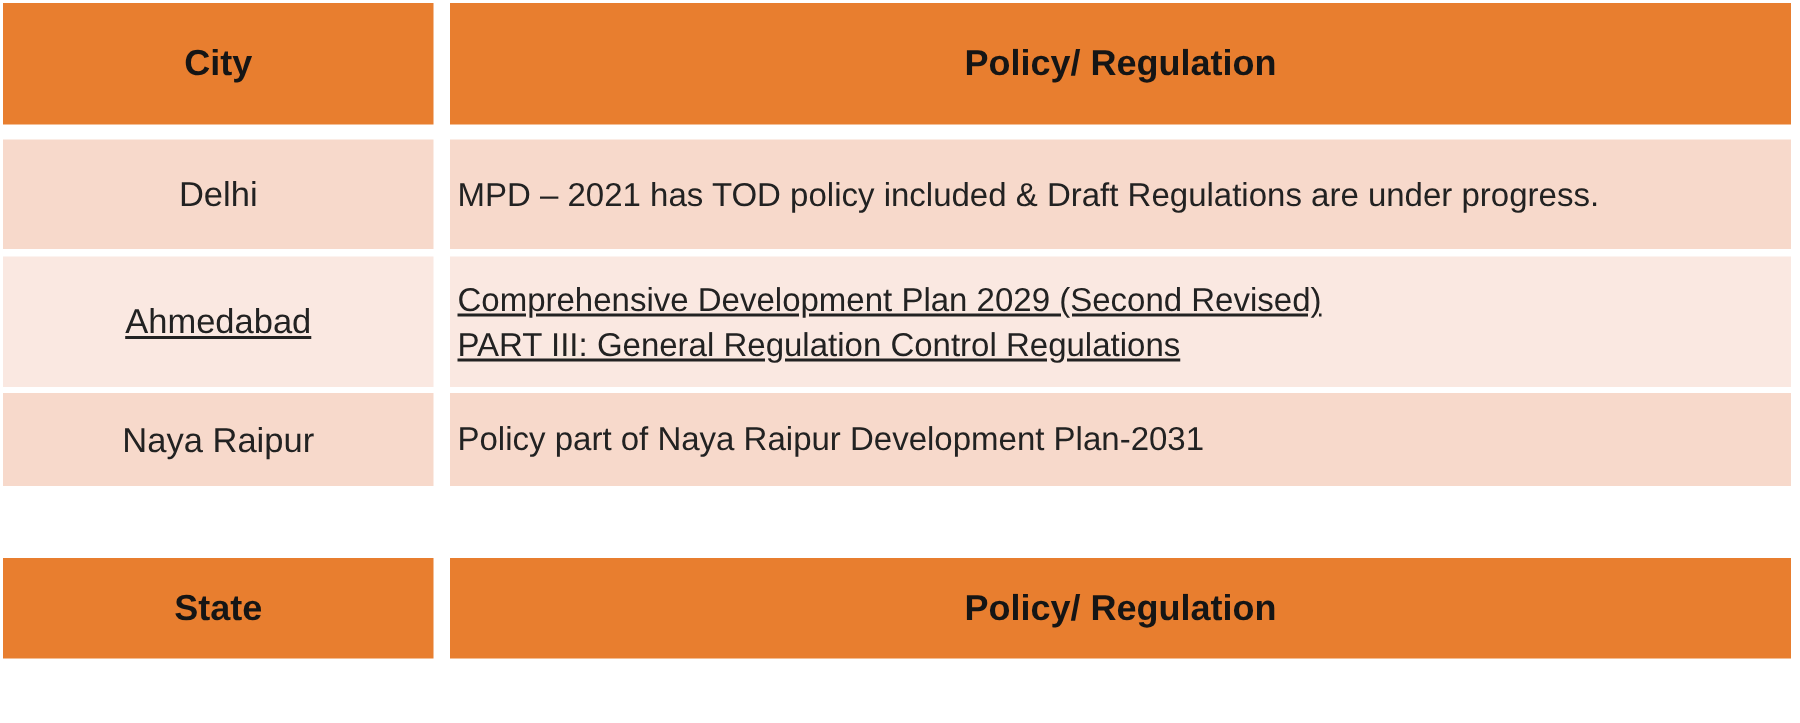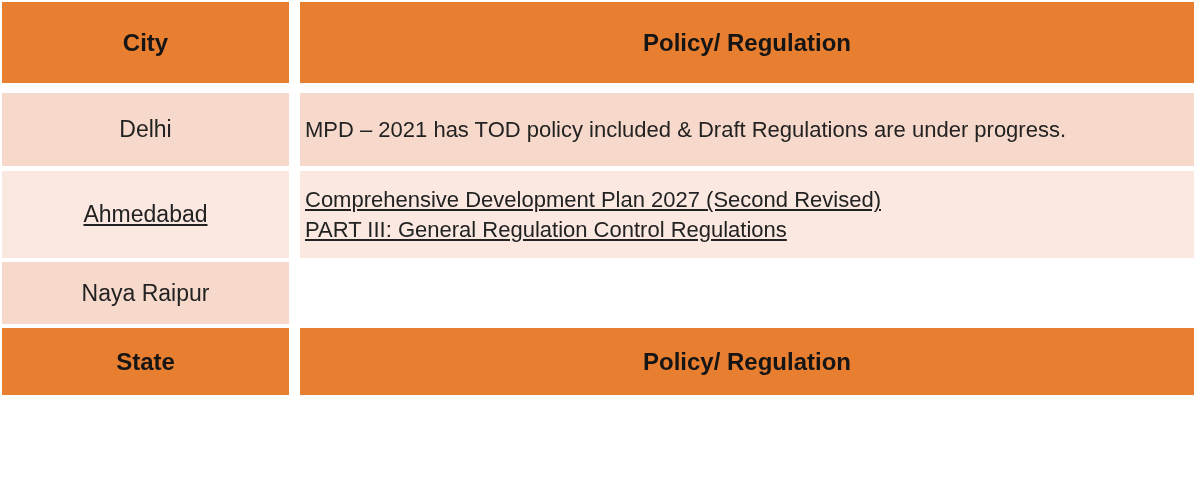--- a/index.html
+++ b/index.html
@@ -42,21 +42,21 @@
     text-align: center;
     padding-left: 0;
   }
   .band-dark > div { background: var(--row-dark-bg); }
   .band-light > div { background: var(--row-light-bg); }
 
   .h-header1  { height: 81px;  margin-bottom: 10px; }
   .h-delhi    { height: 73px;  margin-bottom: 5px; }
   .h-ahmd     { height: 87px;  margin-bottom: 4px; text-decoration: underline; }
   .h-naya     { height: 62px;  margin-bottom: 4px; }
-  .h-header2  { height: 67px;  margin-bottom: 7px; }
+  .h-header2  { height: 67px;  margin-bottom: 7px; margin-top: 44px; }
   .h-haryana  { flex: 1 1 auto; }
 </style>
 </head>
 <body>
 
 <div class="page">
   <div class="table" style="display:flex;flex-direction:column;height:100%;">
 
     <div class="tr header-row h-header1">
       <div>
@@ -77,29 +77,34 @@
         </div>
       </div>
     </div>
 
     <div class="tr band-light h-ahmd">
       <div class="cell-city">
         <span>Ahmedabad</span>
       </div>
       <div class="cell-policy">
         <div class="lines">
-          <span>Comprehensive Development Plan 2027 (Second Revised)</span>
+          <span>Comprehensive Development Plan 2029 (Second Revised)</span>
           <span>PART III: General Regulation Control Regulations</span>
         </div>
       </div>
     </div>
 
     <div class="tr band-dark h-naya">
       <div class="cell-city">
         <span>Naya Raipur</span>
+      </div>
+      <div class="cell-policy">
+        <div class="lines">
+          <span>Policy part of Naya Raipur Development Plan-2031</span>
+        </div>
       </div>
     </div>
 
     <div class="tr header-row h-header2">
       <div>
         <span>State</span>
       </div>
       <div>
         <span>Policy/ Regulation</span>
       </div>

